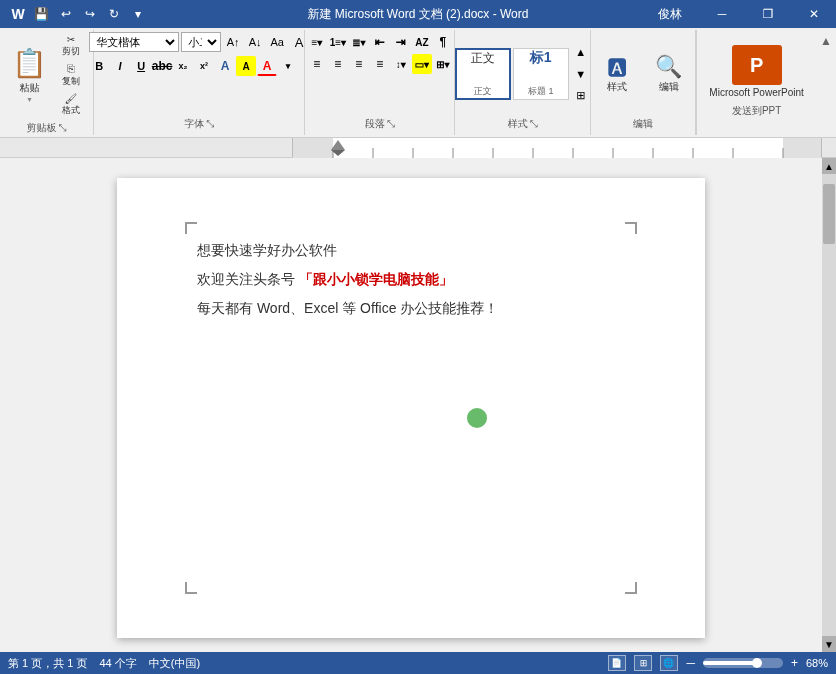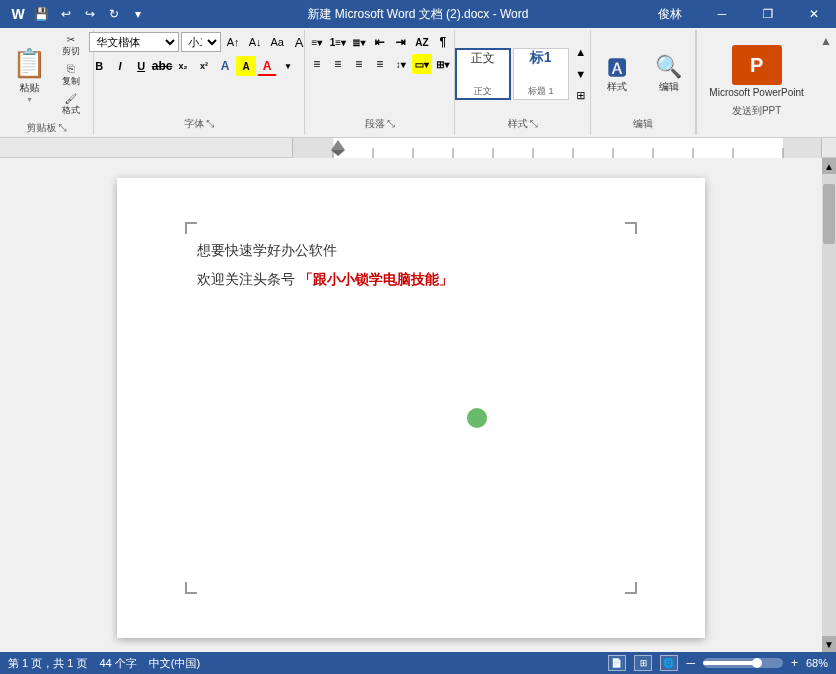--- a/index.html
+++ b/index.html
@@ -567,20 +567,21 @@
         <div class="corner tr"></div>
         <div class="corner bl"></div>
         <div class="corner br"></div>
 
         <div class="page-content">
           <p>想要快速学好办公软件</p>
           <p>
             <span>欢迎关注头条号</span>
             <span class="red-bold">「跟小小锁学电脑技能」</span>
           </p>
+          <p>每天都有 Word、Excel 等 Office 办公技能推荐！</p>
         </div>
 
         <div class="cursor-dot"></div>
       </div>
     </div>
 
     <div class="v-scrollbar" style="display:flex;flex-direction:column;align-items:center;">
       <div style="width:14px;height:16px;background:#b0b0b0;display:flex;align-items:center;justify-content:center;cursor:pointer;font-size:10px;">▲</div>
       <div style="flex:1;width:14px;background:#d8d8d8;position:relative;">
         <div style="position:absolute;top:10px;left:1px;width:12px;height:60px;background:#b0b0b0;border-radius:2px;"></div>

